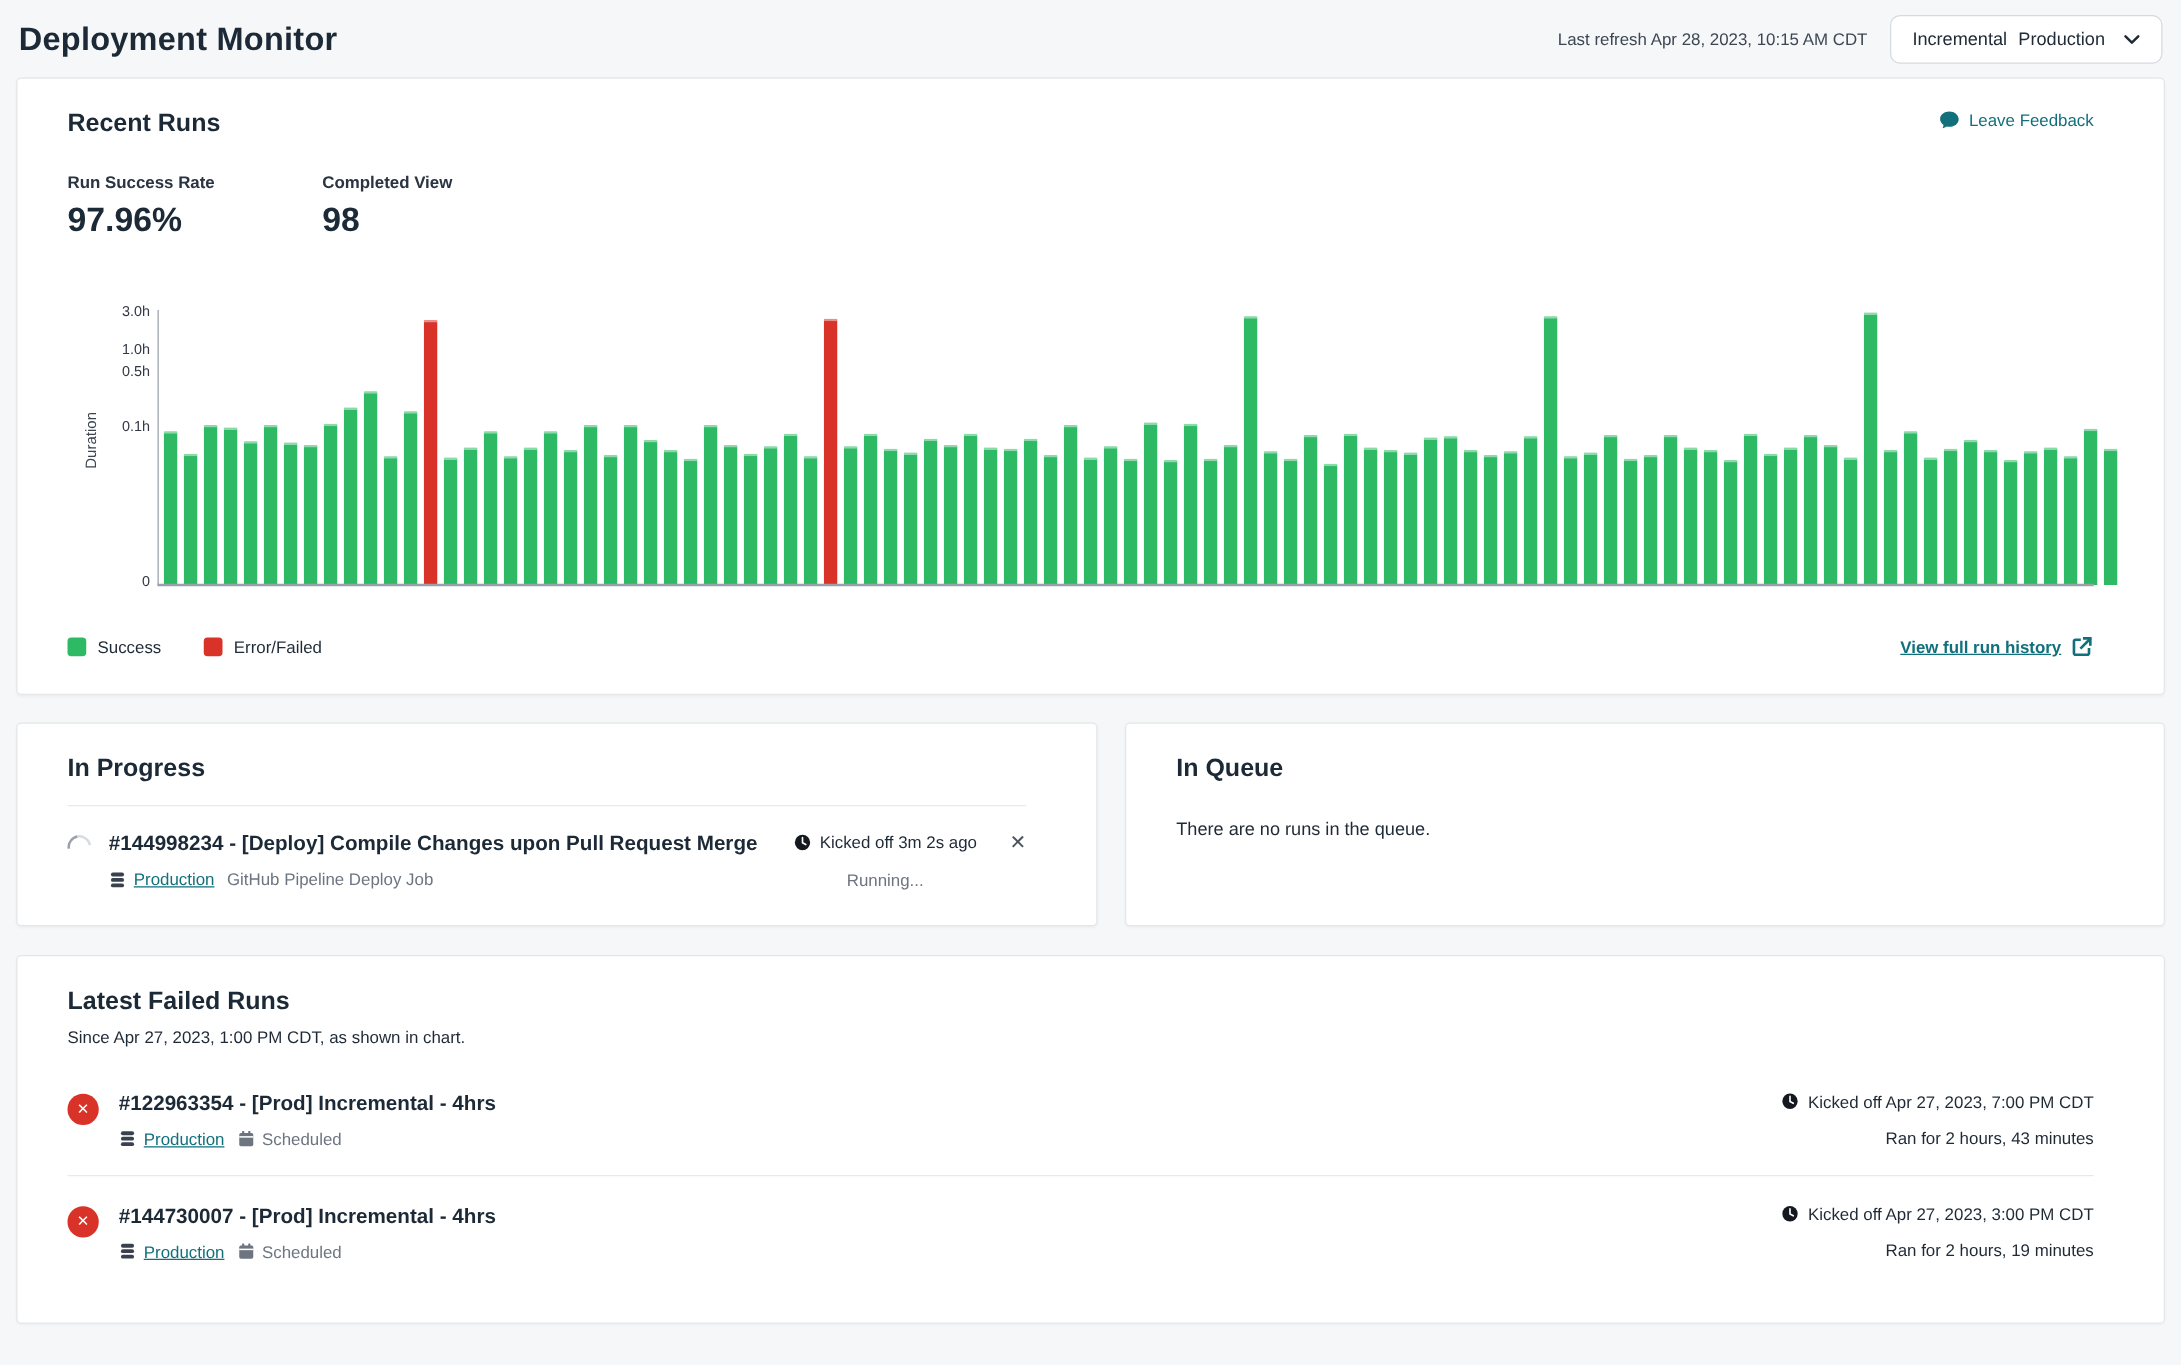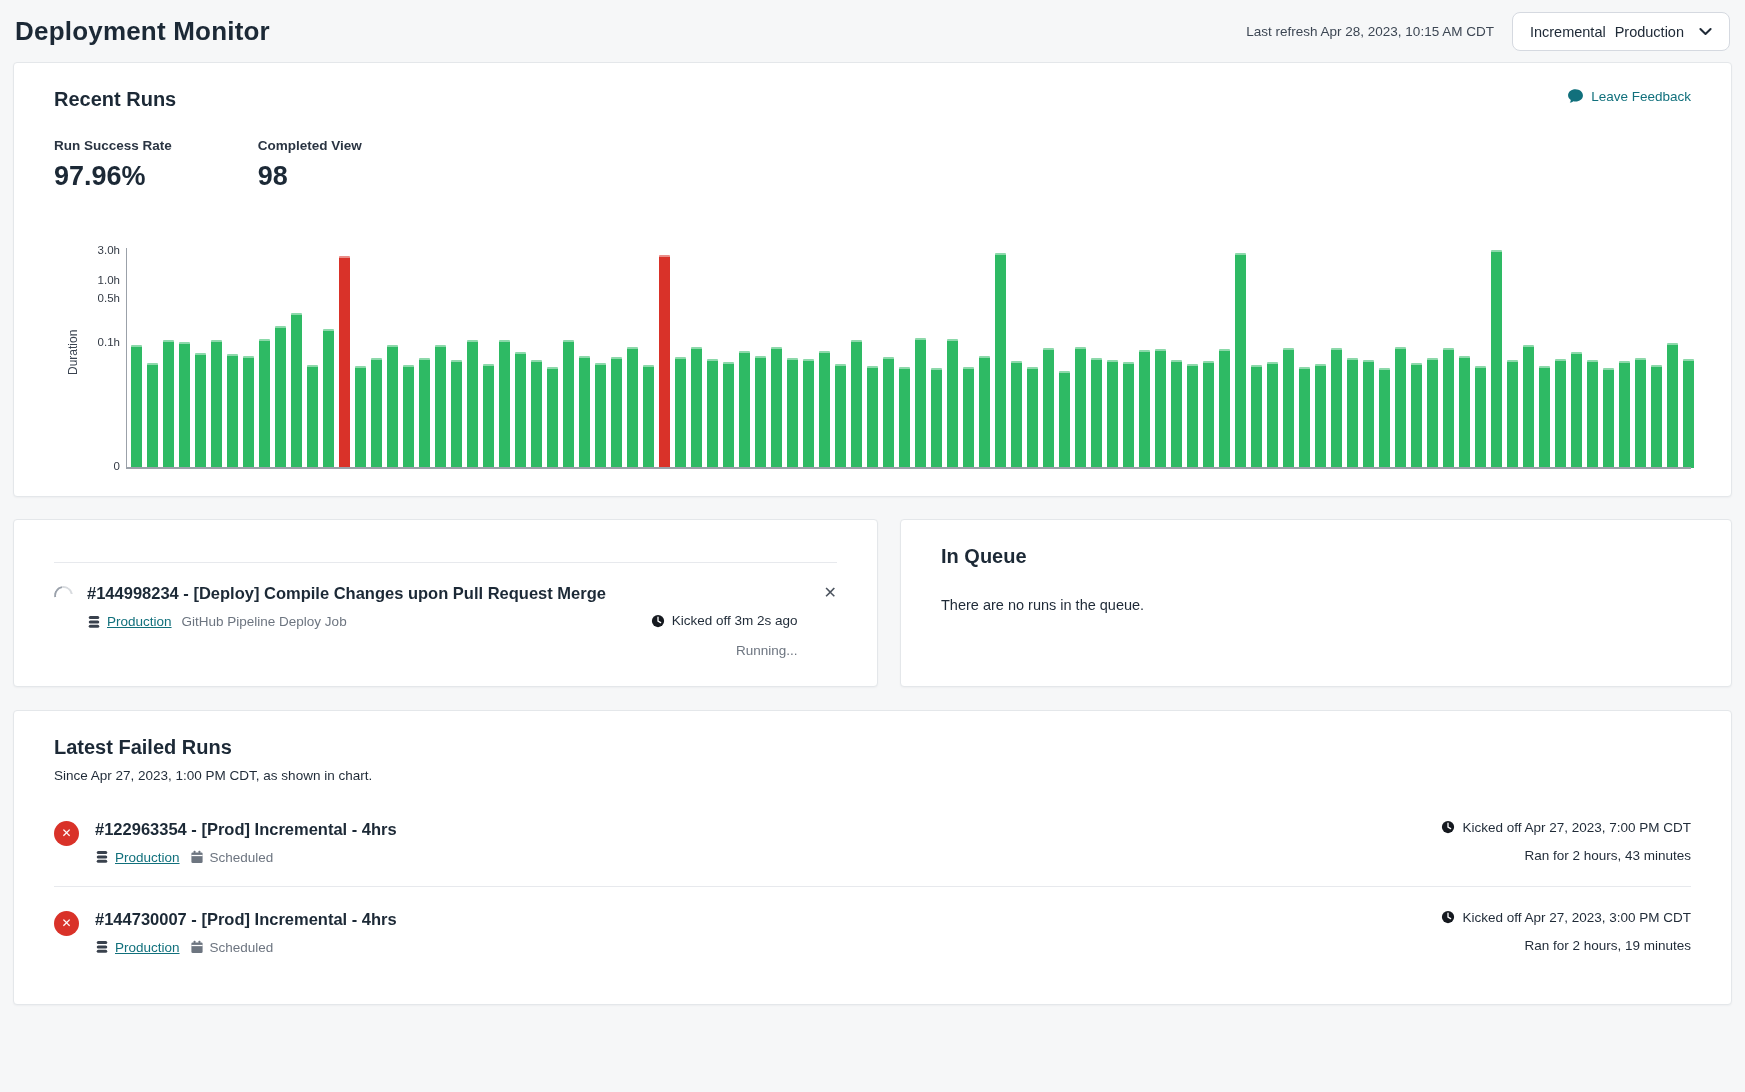--- a/index.html
+++ b/index.html
@@ -11,21 +11,21 @@
   .topbar { display:flex; align-items:center; justify-content:space-between; padding:11px 2px 10px 2px; height:62px; }
   .page-title { font-size:26px; font-weight:700; color:#1c2936; letter-spacing:.2px; }
   .topbar-right { display:flex; align-items:center; gap:18px; }
   .last-refresh { font-size:13.5px; color:#3d4754; }
   .env-select { display:flex; align-items:center; gap:9px; background:#fff; border:1px solid #d5d9e0; border-radius:8px; padding:10px 15px 10px 17px; cursor:pointer; }
   .env-select span { font-size:14.5px; color:#202b38; }
   .env-select .chev { display:flex; margin-left:4px; }
 
   
   .card { background:#fff; border:1px solid #e4e7ea; border-radius:4px; box-shadow:0 1px 2px rgba(16,24,40,.04); }
-  .card-pad { padding:25px 40px 28px 40px; }
+  .card-pad { padding:25px 56px 28px 40px; }
   .card-title { font-size:20px; font-weight:700; color:#1c2936; }
 
   
   .rr-head { display:flex; align-items:flex-start; justify-content:space-between; }
   .teal-link { display:inline-flex; align-items:center; gap:7px; color:#11707c; font-size:13.5px; text-decoration:none; cursor:pointer; }
   .teal-link.underline .lbl { text-decoration:underline; font-weight:700; }
   .stats-row { display:flex; gap:86px; margin-top:27px; }
   .stat .stat-label { font-size:13.5px; font-weight:700; color:#2a3442; }
   .stat .stat-value { font-size:27px; font-weight:700; color:#1c2936; margin-top:8px; }
 
@@ -54,21 +54,21 @@
   .run-row { display:flex; align-items:flex-start; margin-top:21px; }
   .spinner { width:19px; height:19px; border-radius:50%; border:2px solid transparent; border-top-color:#9aa1ab; border-right-color:#d8dbdf; margin-top:2px; transform:rotate(-55deg); animation:spin 1.2s linear infinite; }
   @keyframes spin { to { transform:rotate(305deg); } }
   .run-main { flex:1; margin-left:14px; }
   .run-title { font-size:16.5px; font-weight:700; color:#1c2936; }
   .run-meta { display:flex; align-items:center; gap:10px; margin-top:11px; }
   .meta-link { display:inline-flex; align-items:center; gap:6px; font-size:13.5px; color:#11707c; cursor:pointer; }
   .meta-link .lbl { text-decoration:underline; }
   .meta-plain { display:inline-flex; align-items:center; gap:6px; font-size:13.5px; color:#6d7580;text-align:center; }
   .job-name { font-size:13.5px; color:#6d7580; }
-  .run-right { text-align:right; margin-left:20px;margin-top:29px; }
+  .run-right { text-align:center; margin-left:20px; }
   .kicked { display:inline-flex; align-items:center; gap:7px; font-size:13.5px; color:#1f2a37; }
   .run-status { font-size:13.5px; color:#6d7580; margin-top:11px; }
   .close-btn { margin-left:26px; margin-top:1px; font-size:16px; color:#4b535e; cursor:pointer; line-height:1; }
   .empty-text { font-size:14.5px; color:#1f2a37; margin-top:29px; }
 
   
   .failed-card { margin-top:23px; }
   .failed-sub { font-size:13.5px; color:#1f2a37; margin-top:9px; }
   .failed-row { display:flex; align-items:flex-start; padding:23px 0 21px 0; }
   .failed-row + .failed-row { border-top:1px solid #e7e9ed; }
@@ -236,24 +236,47 @@
               <div class="bar" style="height: 110.245px; background: rgb(46, 186, 100);"></div>
               <div class="bar" style="height: 103.478px; background: rgb(46, 186, 100);"></div>
               <div class="bar" style="height: 124.883px; background: rgb(46, 186, 100);"></div>
               <div class="bar" style="height: 108.706px; background: rgb(46, 186, 100);"></div>
             </div>
           <div class="baseline"></div>
         </div>
       </div>
     </div>
 
+    <div class="chart-foot">
+      <div class="legend">
+        <div class="legend-item">
+          <span class="swatch" style="background: rgb(46, 186, 100);"></span>
+          <span>Success</span>
+        </div>
+        <div class="legend-item">
+          <span class="swatch" style="background: rgb(217, 50, 41);"></span>
+          <span>Error/Failed</span>
+        </div>
+      </div>
+      <a class="teal-link underline">
+        <span class="lbl">View full run history</span>
+        <span class="icon">
+          <svg width="19" height="19" viewBox="0 0 18 18" fill="none" stroke="#11707c" stroke-width="2" stroke-linecap="square">
+              <path d="M7.2 3.6H4.2a1.2 1.2 0 0 0-1.2 1.2v9a1.2 1.2 0 0 0 1.2 1.2h9a1.2 1.2 0 0 0 1.2-1.2v-3"></path>
+              <path d="M10.8 2.6h4.6v4.6"></path>
+              <path d="M15 3.2 8.6 9.6"></path>
+            </svg>
+        </span>
+      </a>
+    </div>
   </div>
 
   <div class="two-col">
     <div class="card card-pad col-left">
+      <div class="card-title">In Progress</div>
       <div class="divider"></div>
       <div class="run-row">
         <div class="spinner"></div>
         <div class="run-main">
           <div class="run-title">#144998234 - [Deploy] Compile Changes upon Pull Request Merge</div>
           <div class="run-meta">
             <span class="meta-link">
               <span class="icon">
                 <svg width="14" height="14" viewBox="0 0 16 16" fill="#39414d">
                     <rect x="2" y="1.2" width="12" height="3.5" rx="1.75"></rect>

